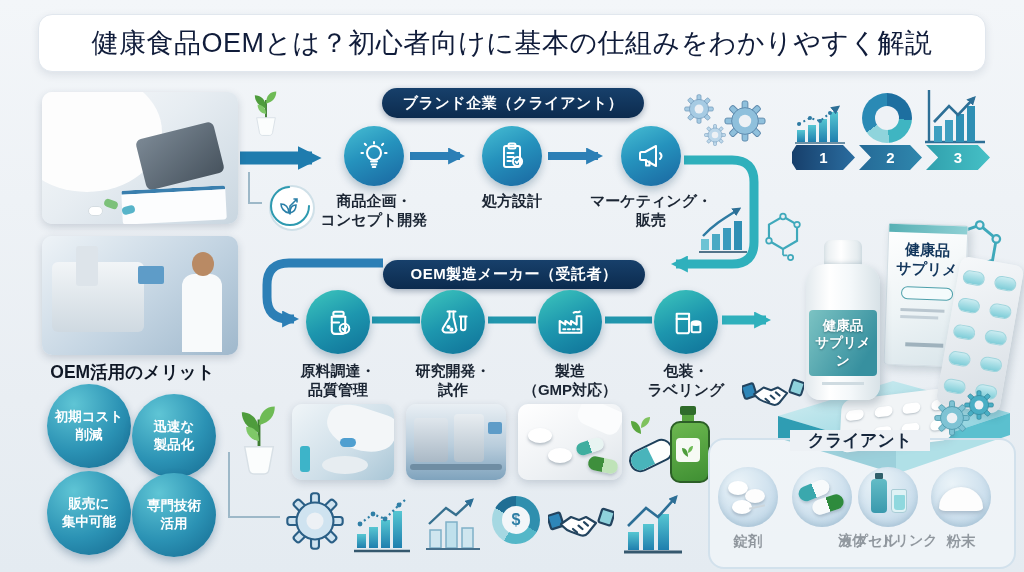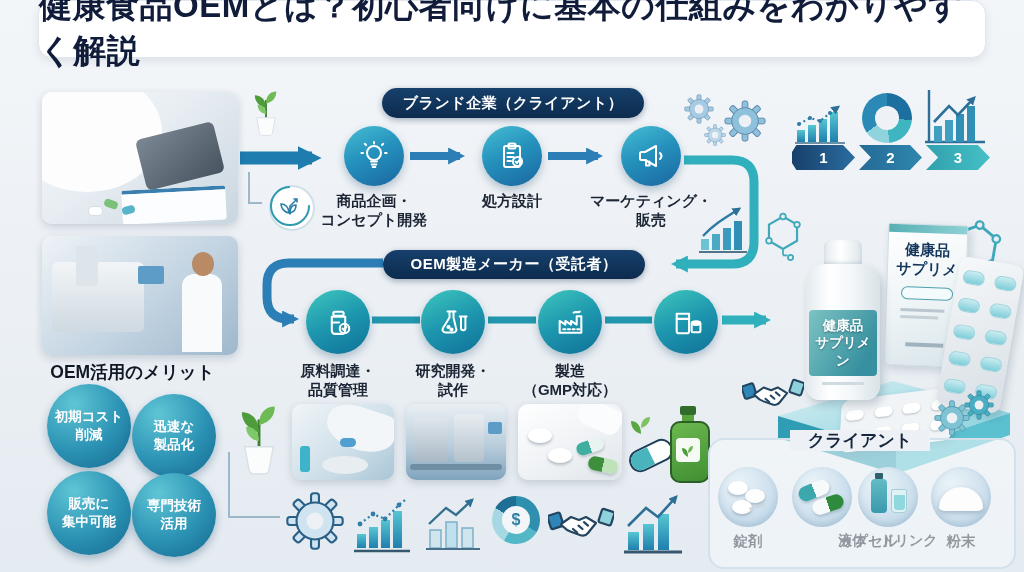--- a/index.html
+++ b/index.html
@@ -1,21 +1,21 @@
 <!DOCTYPE html>
 <html><head>
 <meta charset="utf-8">
 <style>
   html,body{margin:0;padding:0}
   body{font-family:"Liberation Sans","DejaVu Sans",sans-serif}
   .canvas{position:relative;width:1024px;height:572px;background:linear-gradient(180deg,#f3f6f9 0%,#e9eef3 70%,#e4ebf1 100%);overflow:hidden}
   .abs{position:absolute}
   .flexc{display:flex;align-items:center;justify-content:center}
   .pre{white-space:pre-line}
-  .title-banner{left:38px;top:0;width:946px;height:56px;background:#ffffff;border:1px solid #e1e7ee;border-radius:14px;box-shadow:0 3px 8px rgba(25,45,80,.10);display:flex;align-items:center;justify-content:center;font-size:33px;font-weight:700;color:#101c3a;letter-spacing:.5px}
+  .title-banner{left:38px;top:14px;width:946px;height:56px;background:#ffffff;border:1px solid #e1e7ee;border-radius:14px;box-shadow:0 3px 8px rgba(25,45,80,.10);display:flex;align-items:center;justify-content:center;font-size:27px;font-weight:400;color:#101c3a;letter-spacing:.5px}
   .pill-header{background:linear-gradient(180deg,#17406b,#0c2b4e);color:#fff;border-radius:16px;display:flex;align-items:center;justify-content:center;font-weight:800;font-size:15px;box-shadow:0 2px 6px rgba(10,35,70,.35);letter-spacing:.5px}
   .scircle{position:absolute;border-radius:50%;display:flex;align-items:center;justify-content:center;box-shadow:0 4px 9px rgba(15,60,95,.28)}
   .c-blue{background:linear-gradient(155deg,#47bed3 0%,#2592bd 45%,#1a66a0 100%)}
   .c-teal{background:linear-gradient(155deg,#3ec7bd 0%,#1d96ae 50%,#0f7198 100%)}
   .scircle svg{display:block}
   .lbl{position:absolute;text-align:center;font-weight:800;color:#1b2533;white-space:pre-line;line-height:1.24;font-size:15px}
   .merit-circle{position:absolute;width:84px;height:84px;border-radius:50%;background:radial-gradient(circle at 32% 24%,#5fc5d5 0%,#2b92b4 55%,#14688f 100%);box-shadow:0 4px 8px rgba(15,60,95,.3);display:flex;align-items:center;justify-content:center;color:#fff;font-weight:800;font-size:13.5px;text-align:center;white-space:pre-line;line-height:1.3}
   .photo{position:absolute;border-radius:10px;overflow:hidden;box-shadow:0 3px 8px rgba(25,50,80,.18)}
   .chev{position:absolute;top:145px;height:25px;display:flex;align-items:center;justify-content:center;color:#fff;font-weight:800;font-size:15px}
   .fmt-circle{position:absolute;width:60px;height:60px;border-radius:50%;background:radial-gradient(circle at 35% 28%,#eaf3f8 0%,#cfe1ee 55%,#b9d3e5 100%);box-shadow:inset 0 -3px 6px rgba(90,130,160,.25);display:flex;align-items:center;justify-content:center}
@@ -177,21 +177,21 @@
 
   <svg class="abs" style="left:697px;top:203px;z-index:2" width="52" height="52" viewBox="0 0 52 52">
     <rect x="4" y="36" width="8" height="11" fill="#6cc3d4"></rect>
       <rect x="15" y="31" width="8" height="16" fill="#4aa9c4"></rect>
     <rect x="26" y="25" width="8" height="22" fill="#3a9bbd"></rect>
       <rect x="37" y="18" width="8" height="29" fill="#2f8fb4"></rect>
     <path d="M2 49h48" stroke="#52748a" stroke-width="2"></path>
     <path d="M6 33C16 22 26 16 42 6" stroke="#2d7aa2" stroke-width="2.4" fill="none" marker-end="url(#ahDark)"></path>
   </svg>
 
-  <div class="abs pill-header" style="left:383px;top:250px;width:262px;height:29px;z-index:2">OEM製造メーカー（受託者）</div>
+  <div class="abs pill-header" style="left:383px;top:260px;width:262px;height:29px;z-index:2">OEM製造メーカー（受託者）</div>
 
   <div class="scircle c-teal" style="left:306px;top:290px;width:64px;height:64px;z-index:2">
     <svg width="33" height="33" viewBox="0 0 32 32" fill="none" stroke="#fff" stroke-width="2" stroke-linecap="round" stroke-linejoin="round">
       <rect x="11" y="5.5" width="10" height="4" rx="1.5"></rect>
       <path d="M9.5 10.5h13V24a3 3 0 0 1-3 3h-7a3 3 0 0 1-3-3z"></path>
         <path d="M9.5 16h7"></path>
       <circle cx="21.8" cy="21.8" r="4.6"></circle>
         <path d="M19.9 21.9l1.4 1.4 2.4-3"></path>
     </svg>
   </div>
@@ -218,20 +218,22 @@
       <rect x="21" y="16.5" width="8.5" height="9" rx="1.2"></rect>
         <ellipse cx="25.25" cy="16.5" rx="4.25" ry="1.8"></ellipse>
     </svg>
   </div>
   <div class="lbl" style="left:278px;top:362px;width:120px">原料調達・
 品質管理</div>
   <div class="lbl" style="left:505px;top:362px;width:130px">製造
 （GMP対応）</div>
   <div class="lbl" style="left:393px;top:362px;width:120px">研究開発・
 試作</div>
+  <div class="lbl" style="left:626px;top:362px;width:120px">包装・
+ラベリング</div>
 
   <svg class="abs" style="left:793px;top:96px" width="56" height="50" viewBox="0 0 56 50">
     <rect x="4" y="34" width="8" height="12" fill="url(#tealG)"></rect>
       <rect x="15" y="29" width="8" height="17" fill="url(#tealG)"></rect>
     <rect x="26" y="23" width="8" height="23" fill="url(#tealG)"></rect>
       <rect x="37" y="16" width="8" height="30" fill="url(#tealG)"></rect>
     <path d="M2 47h50" stroke="#6c90a6" stroke-width="2"></path>
     <path d="M6 28L17 22l10 3 10-8 8-6" stroke="#2d7aa2" stroke-width="2" fill="none" stroke-dasharray="2 3" marker-end="url(#ahDark)"></path>
     <circle cx="6" cy="28" r="2" fill="#2d7aa2"></circle>
       <circle cx="17" cy="22" r="2" fill="#2d7aa2"></circle>

